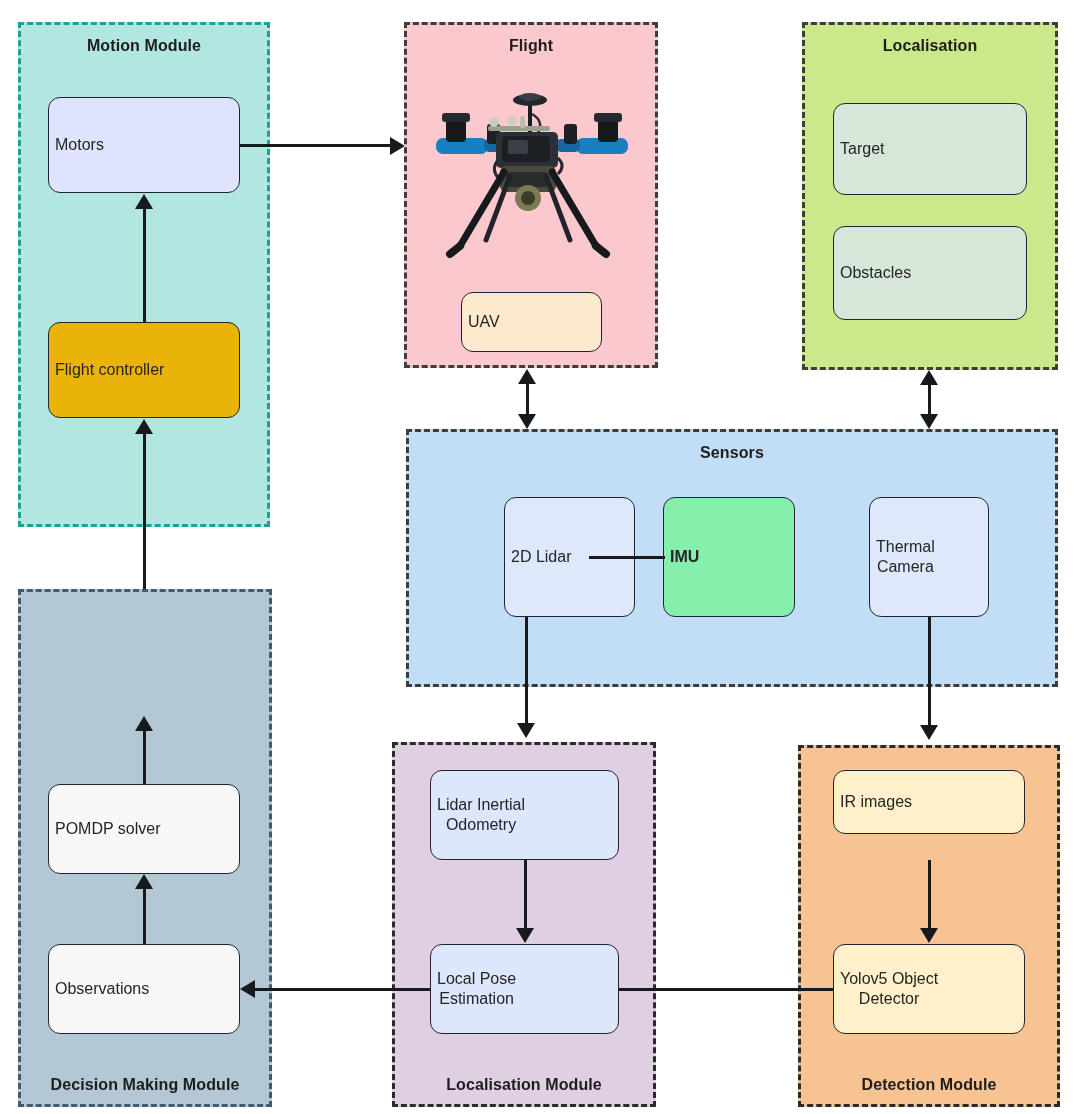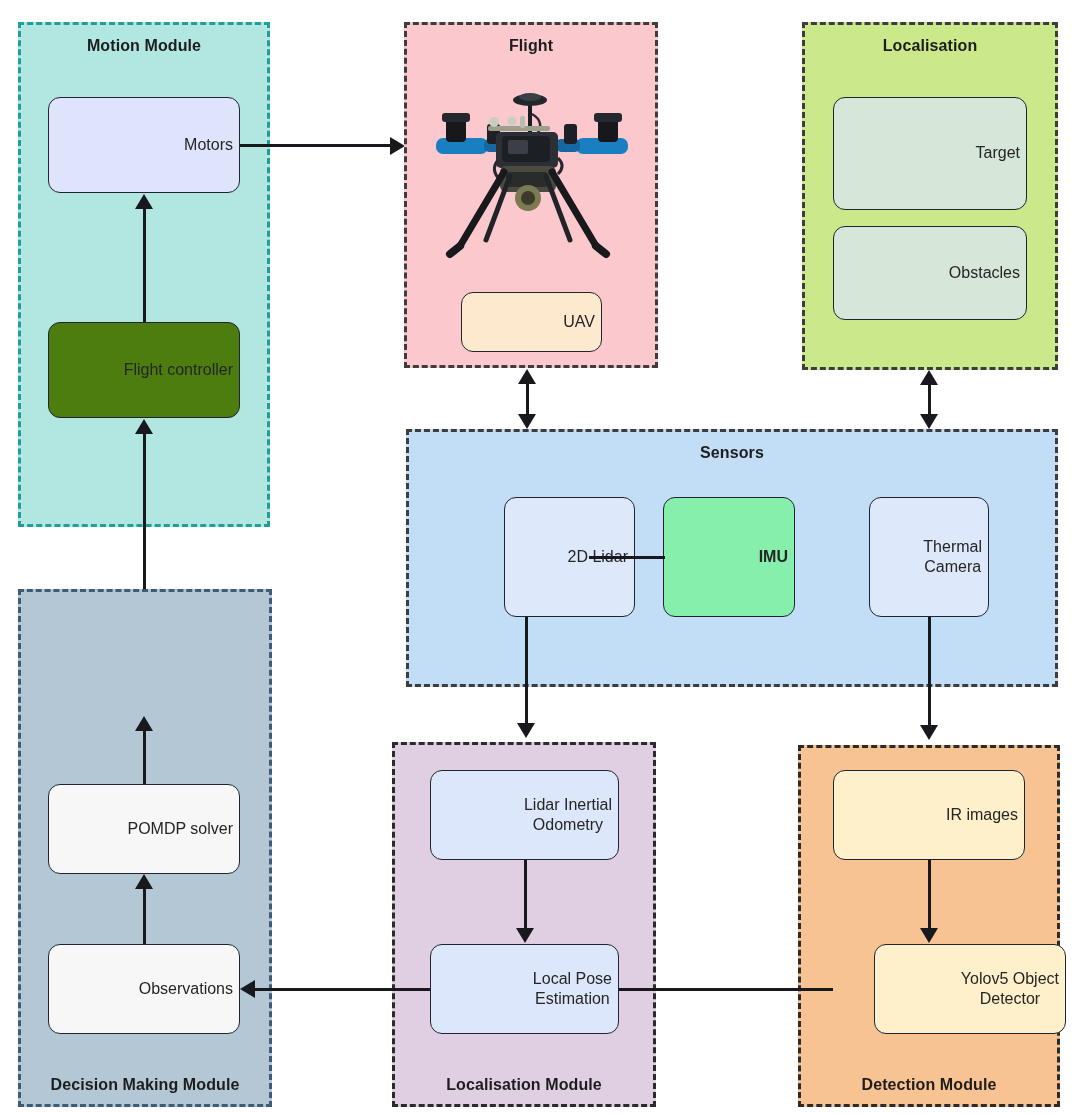--- a/index.html
+++ b/index.html
@@ -34,21 +34,21 @@
   .module-title.bottom{bottom:10px;}
 
   
   .node{
     position:absolute;
     box-sizing:border-box;
     border:1.6px solid #1f2430;
     border-radius:12px;
     display:flex;
     align-items:center;
-    justify-content:flex-end;
+    justify-content:flex-start;
     text-align:center;
     font-size:16px;
     color:#252525;
     line-height:1.28;
     padding:2px 6px;
   }
   .node span{display:block;}
 
   
   .edge{position:absolute;background:#17191d;}
@@ -82,21 +82,21 @@
 <body>
 
 <div id="canvas">
 
   <div class="module" style="left:18px;top:22px;width:252px;height:505px;background:#b2e6e0;border-color:#1f9e9a;">
     <div class="module-title top">Motion Module</div>
   </div>
   <div class="node" style="left:48px;top:97px;width:192px;height:96px;background:#dde4fb;">
     <span>Motors</span>
   </div>
-  <div class="node" style="left:48px;top:322px;width:192px;height:96px;background:#4d7c0f;">
+  <div class="node" style="left:48px;top:322px;width:192px;height:96px;background:#eab308;">
     <span>Flight controller</span>
   </div>
 
   <div class="edge v" style="left:142.5px;top:208px;height:114px;"></div>
   <div class="arrow up" style="left:135px;top:194px;"></div>
 
   <div class="edge v" style="left:142.5px;top:434px;height:195px;"></div>
   <div class="arrow up" style="left:135px;top:419px;"></div>
 
   <div class="edge h" style="left:240px;top:143.5px;width:152px;"></div>
@@ -158,21 +158,21 @@
     <span>UAV</span>
   </div>
 
   <div class="edge v" style="left:525.5px;top:382px;height:34px;"></div>
   <div class="arrow up" style="left:518px;top:369px;"></div>
   <div class="arrow down" style="left:518px;top:414px;"></div>
 
   <div class="module" style="left:802px;top:22px;width:256px;height:348px;background:#cbe98a;border-color:#3d3d3d;">
     <div class="module-title top">Localisation</div>
   </div>
-  <div class="node" style="left:833px;top:97px;width:194px;height:113px;background:#d6e6d9;">
+  <div class="node" style="left:833px;top:103px;width:194px;height:92px;background:#d6e6d9;">
     <span>Target</span>
   </div>
   <div class="node" style="left:833px;top:226px;width:194px;height:94px;background:#d6e6d9;">
     <span>Obstacles</span>
   </div>
 
   <div class="edge v" style="left:927.5px;top:383px;height:33px;"></div>
   <div class="arrow up" style="left:920px;top:370px;"></div>
   <div class="arrow down" style="left:920px;top:414px;"></div>
 
@@ -225,24 +225,24 @@
     <span>Local Pose
 Estimation</span>
   </div>
 
   <div class="edge v" style="left:523.5px;top:860px;height:70px;"></div>
   <div class="arrow down" style="left:516px;top:928px;"></div>
 
   <div class="module" style="left:798px;top:745px;width:262px;height:362px;background:#f8c392;border-color:#2b2b2b;">
     <div class="module-title bottom">Detection Module</div>
   </div>
-  <div class="node" style="left:833px;top:770px;width:192px;height:90px;background:#fdf0cb;">
+  <div class="node" style="left:833px;top:770px;width:192px;height:64px;background:#fdf0cb;">
     <span>IR images</span>
   </div>
-  <div class="node" style="left:833px;top:944px;width:192px;height:90px;background:#fdf0cb;white-space:pre-line;margin-left:41px;">
+  <div class="node" style="left:833px;top:944px;width:192px;height:90px;background:#fdf0cb;white-space:pre-line;">
     <span>Yolov5 Object
 Detector</span>
   </div>
 
   <div class="edge v" style="left:927.5px;top:860px;height:70px;"></div>
   <div class="arrow down" style="left:920px;top:928px;"></div>
 
   <div class="edge h" style="left:619px;top:987.5px;width:214px;"></div>
   <div class="edge h" style="left:255px;top:987.5px;width:175px;"></div>
   <div class="arrow left" style="left:240px;top:980px;"></div>

